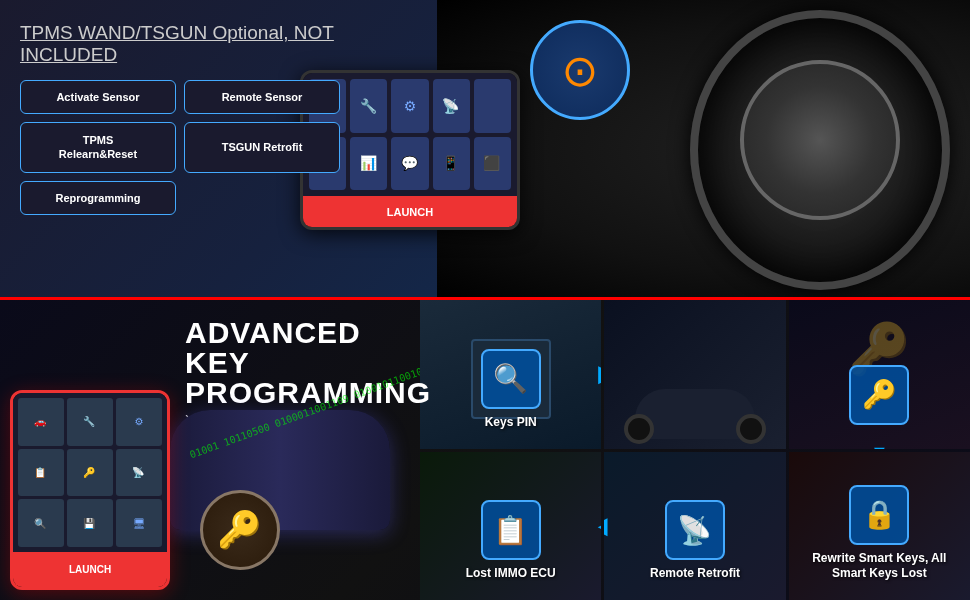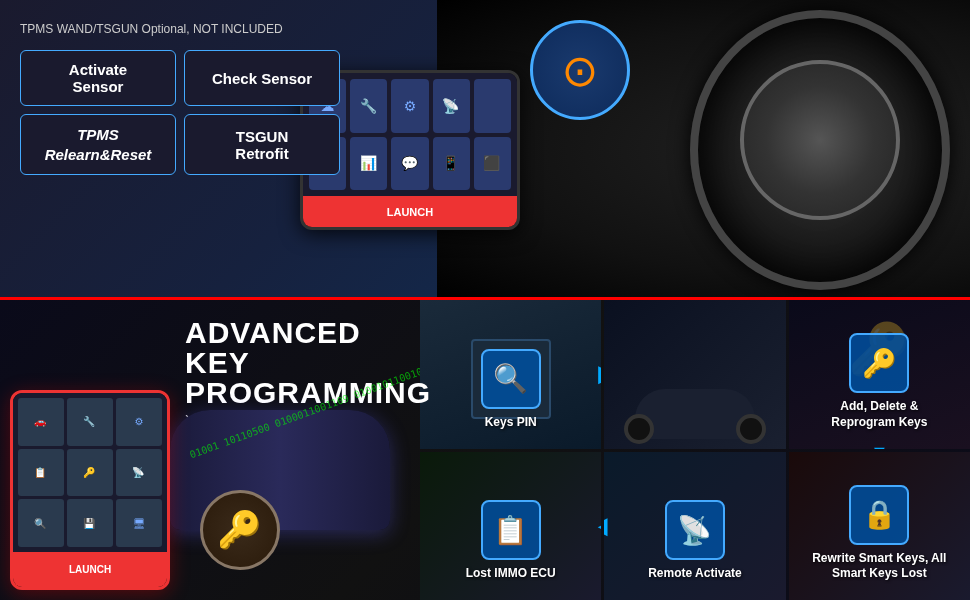--- a/index.html
+++ b/index.html
@@ -144,49 +144,49 @@
       font-size: 36px;
       font-weight: 900;
       color: white;
       text-transform: uppercase;
       line-height: 1.0;
       letter-spacing: 1px;
       text-shadow: 2px 2px 4px rgba(0,0,0,0.8);
     }
 
     .subtitle {
-      font-size: 12px;
+      font-size: 19px;
       color: #ccc;
       margin-top: 4px;
       margin-bottom: 14px;
+      text-decoration: underline;
     }
 
     .buttons-grid {
       display: grid;
       grid-template-columns: 1fr 1fr;
       gap: 8px;
       width: 320px;
     }
 
     .feature-btn {
       background: #1a1a2e;
       border: 1.5px solid #4af;
       border-radius: 6px;
       color: white;
-      font-size: 15px;
+      font-size: 11px;
       font-weight: 600;
       padding: 10px 23px;
       cursor: pointer;
       text-align: center;
       transition: background 0.2s;
     }
 
     .feature-btn.double-line {
       line-height: 1.3;
-      font-style: italic;
     }
 
     
     .bottom-section {
       background: linear-gradient(135deg, #0a0a1a 0%, #111 50%, #0a0a1a 100%);
       height: 300px;
       position: relative;
       display: flex;
       overflow: hidden;
     }
@@ -422,23 +422,24 @@
         </div>
     </div>
     <div class="device-bottom-bar">LAUNCH</div>
   </div>
 
   <div class="top-left">
     <p class="subtitle">TPMS WAND/TSGUN Optional, NOT INCLUDED</p>
 
     <div class="buttons-grid">
       <button class="feature-btn">Activate Sensor</button>
-      <button class="feature-btn">Check Sensor</button>
+      <button class="feature-btn">Remote Sensor</button>
       <button class="feature-btn double-line">TPMS<br>Relearn&amp;Reset</button>
       <button class="feature-btn">TSGUN Retrofit</button>
+      <button class="feature-btn">Reprogramming</button>
     </div>
   </div>
 </div>
 
 <div class="bottom-section">
 
   <div class="device-bottom-img">
     <div class="device-bottom-screen">
       <div class="dev-icon">🚗</div>
       <div class="dev-icon">🔧</div>
@@ -501,21 +502,20 @@
 
     <div class="key-feature-card" style="background:linear-gradient(135deg,#0a0a1a,#1a1020);position:relative;">
 
       <div style="position:absolute;top:0;left:0;right:0;bottom:0;background:linear-gradient(160deg,#0a0a1a 0%,#1a1020 100%);z-index:0;overflow:hidden;">
         <div style="position:absolute;center:0;top:20px;left:50%;transform:translateX(-50%);font-size:50px;opacity:0.3;">🔑</div>
       </div>
       <div class="kf-content" style="margin-bottom:10px;">
         <div class="kf-icon-box">
           <span>🔑</span>
         </div>
-        <div class="kf-label">Add, Delete &amp;<br>Reprogram Keys</div>
       </div>
 
       <div style="position:absolute;bottom:-14px;left:50%;transform:translateX(-50%);z-index:30;color:#00aaff;font-size:18px;font-weight:900;">▼</div>
     </div>
 
     <div class="key-feature-card" style="background:linear-gradient(135deg,#0a1a0a,#1a1a2e);position:relative;">
       <div class="kf-content" style="margin-bottom:10px;">
         <div class="kf-icon-box">
           <span>📋</span>
         </div>
@@ -523,21 +523,21 @@
       </div>
 
       <div style="position:absolute;right:-14px;top:50%;transform:translateY(-50%);z-index:30;color:#00aaff;font-size:22px;font-weight:900;">◀</div>
     </div>
 
     <div class="key-feature-card" style="background:linear-gradient(135deg,#0a1a2a,#1a1a2e);position:relative;">
       <div class="kf-content" style="margin-bottom:10px;">
         <div class="kf-icon-box">
           <span>📡</span>
         </div>
-        <div class="kf-label">Remote Activate</div>
+        <div class="kf-label">Remote Retrofit</div>
       </div>
 
       <div style="position:absolute;left:-14px;top:50%;transform:translateY(-50%);z-index:30;color:#00aaff;font-size:22px;font-weight:900;">◀</div>
     </div>
 
     <div class="key-feature-card" style="background:linear-gradient(135deg,#1a0a0a,#1a1a2e);position:relative;">
       <div class="kf-content" style="margin-bottom:10px;">
         <div class="kf-icon-box">
           <span>🔒</span>
         </div>

